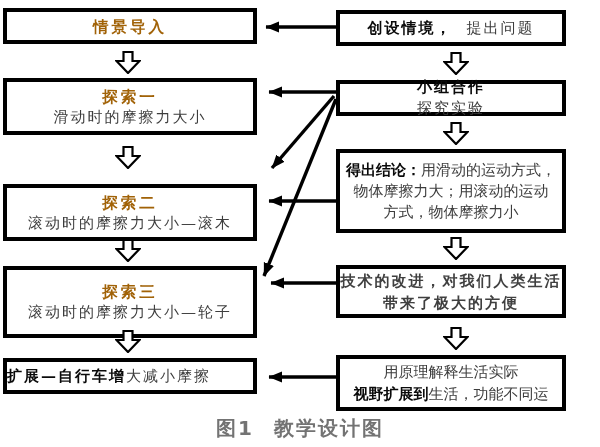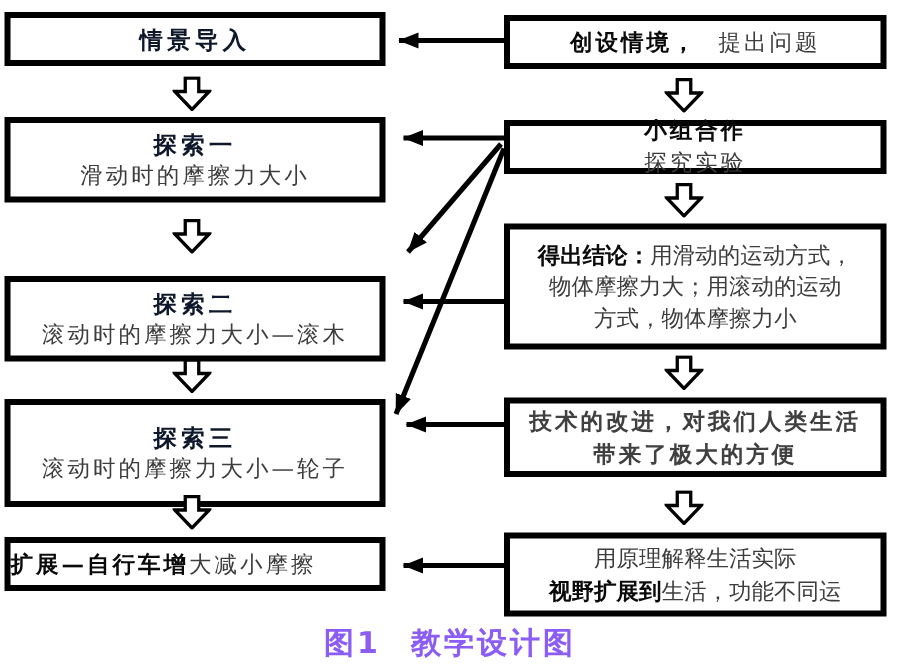--- a/index.html
+++ b/index.html
@@ -17,48 +17,48 @@
     display:flex;
     flex-direction:column;
     justify-content:center;
     align-items:center;
     text-align:center;
     line-height:21px;
     font-size:15px;
     color:#3d3d3d;
   }
   .bl{left:3px;width:254px;}
-  .br{left:336px;width:255px;text-align:right;}
+  .br{left:336px;width:230px;text-align:right;}
   .b-l1{top:8px;height:36px;}
   .b-l2{top:78px;height:57px;}
   .b-l3{top:184px;height:57px;}
   .b-l4{top:266px;height:72px;}
   .b-l5{top:358px;height:36px;flex-direction:row;justify-content:flex-start;}
   .b-r1{top:10px;height:36px;flex-direction:row;}
   .b-r2{top:80px;height:36px;flex-direction:column;}
   .b-r3{top:149px;height:84px;}
   .b-r4{top:265px;height:53px;line-height:22px;}
   .b-r5{top:355px;height:56px;line-height:22px;}
-  .ttl{font-weight:bold;color:#0f172a;letter-spacing:3px;font-size:15.5px;}
+  .ttl{font-weight:bold;color:#a16207;letter-spacing:3px;font-size:15.5px;}
   .sub{letter-spacing:2px;}
   .bseg{font-weight:bold;color:#0a0a0a;}
   .gap{display:inline-block;width:14px;}
   .lsp{letter-spacing:2px;}
   .bold-line{font-weight:bold;color:#404040;letter-spacing:2px;}
   .da{position:absolute;width:26px;height:23px;}
   .da-l{left:115px;}
   .da-r{left:443px;}
   .da1{top:51px;} .da2{top:146px;} .da3{top:239px;} .da4{top:330px;}
   .dr1{top:52px;} .dr2{top:122px;} .dr3{top:237px;} .dr4{top:327px;}
   #connectors{position:absolute;left:0;top:0;pointer-events:none;}
   .caption{
     position:absolute;top:415px;left:0;width:600px;
     text-align:center;
     font-family:"DejaVu Sans","Liberation Sans",sans-serif;
-    font-weight:bold;font-size:20px;color:#8b5cf6;
+    font-weight:bold;font-size:20px;color:#737373;
     letter-spacing:2px;
   }
   .cap-gap{display:inline-block;width:20px;}
 </style>
 </head>
 <body>
 
 <div class="box bl b-l1">
   <div class="ttl">情景导入</div>
 </div>

